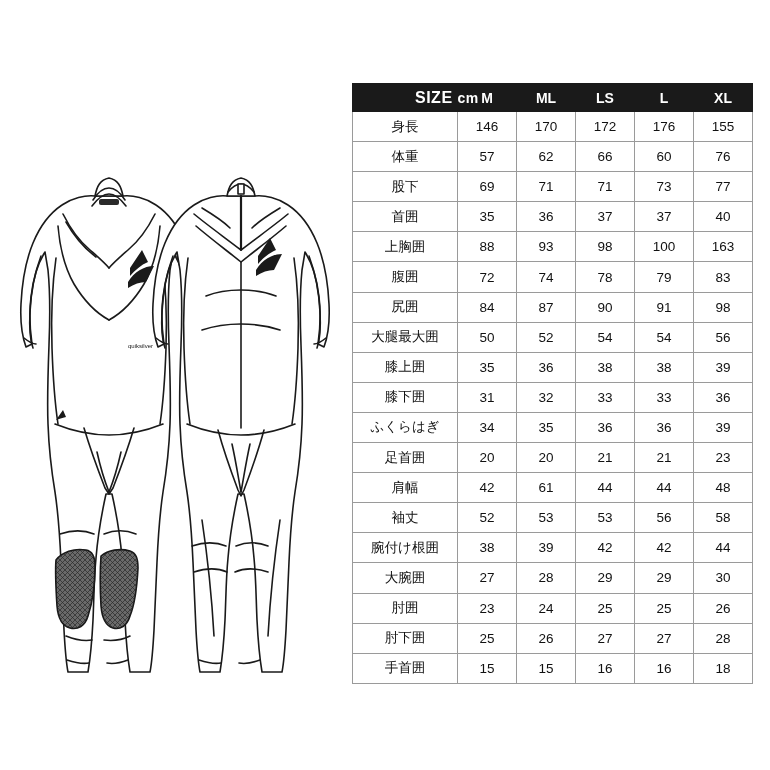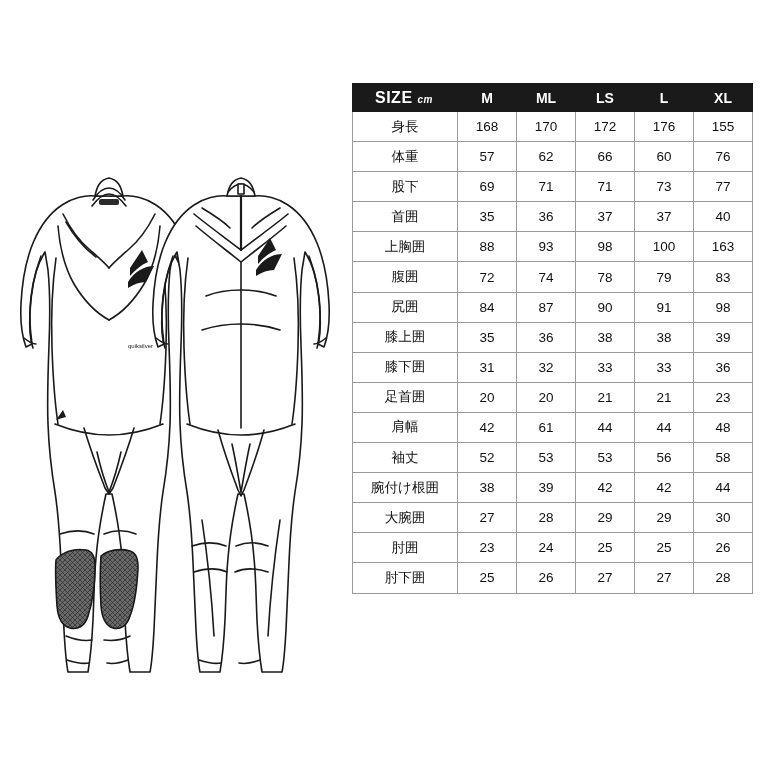--- a/index.html
+++ b/index.html
@@ -71,27 +71,27 @@
   }
   table.size-table thead th.label-head {
     text-align: left;
     padding-left: 22px;
     letter-spacing: 0.5px;
   }
   .size-word {
     font-size: 16px;
     font-weight: bold;
     letter-spacing: 0.5px;
+    margin-left: 40px;
   }
   .cm-word {
-    font-size: 10px;
+    font-size: 14px;
     font-weight: bold;
     margin-left: 5px;
     letter-spacing: 0.3px;
-    font-style: italic;
   }
   
   col.c-label { width: 105px; }
   col.c-val   { width: 59px; }
 
   td.row-label {
     text-align: right;
     padding-right: 12px;
     font-size: 13.5px;
     color: #111111;
@@ -324,21 +324,21 @@
           <th>M</th>
           <th>ML</th>
           <th>LS</th>
           <th>L</th>
           <th>XL</th>
         </tr>
       </thead>
       <tbody id="table-body">
           <tr>
             <td class="row-label">身長</td>
-            <td class="val">168</td>
+            <td class="val">146</td>
             <td class="val">170</td>
             <td class="val">172</td>
             <td class="val">176</td>
             <td class="val">155</td>
           </tr>
           <tr>
             <td class="row-label">体重</td>
             <td class="val">57</td>
             <td class="val">62</td>
             <td class="val">66</td>
@@ -379,36 +379,52 @@
           </tr>
           <tr>
             <td class="row-label">尻囲</td>
             <td class="val">84</td>
             <td class="val">87</td>
             <td class="val">90</td>
             <td class="val">91</td>
             <td class="val">98</td>
           </tr>
           <tr>
+            <td class="row-label">大腿最大囲</td>
+            <td class="val">50</td>
+            <td class="val">52</td>
+            <td class="val">54</td>
+            <td class="val">54</td>
+            <td class="val">56</td>
+          </tr>
+          <tr>
             <td class="row-label">膝上囲</td>
             <td class="val">35</td>
             <td class="val">36</td>
             <td class="val">38</td>
             <td class="val">38</td>
             <td class="val">39</td>
           </tr>
           <tr>
             <td class="row-label">膝下囲</td>
             <td class="val">31</td>
             <td class="val">32</td>
             <td class="val">33</td>
             <td class="val">33</td>
             <td class="val">36</td>
           </tr>
           <tr>
+            <td class="row-label">ふくらはぎ</td>
+            <td class="val">34</td>
+            <td class="val">35</td>
+            <td class="val">36</td>
+            <td class="val">36</td>
+            <td class="val">39</td>
+          </tr>
+          <tr>
             <td class="row-label">足首囲</td>
             <td class="val">20</td>
             <td class="val">20</td>
             <td class="val">21</td>
             <td class="val">21</td>
             <td class="val">23</td>
           </tr>
           <tr>
             <td class="row-label">肩幅</td>
             <td class="val">42</td>
@@ -450,17 +466,25 @@
             <td class="val">26</td>
           </tr>
           <tr>
             <td class="row-label">肘下囲</td>
             <td class="val">25</td>
             <td class="val">26</td>
             <td class="val">27</td>
             <td class="val">27</td>
             <td class="val">28</td>
           </tr>
+          <tr>
+            <td class="row-label">手首囲</td>
+            <td class="val">15</td>
+            <td class="val">15</td>
+            <td class="val">16</td>
+            <td class="val">16</td>
+            <td class="val">18</td>
+          </tr>
         </tbody>
     </table>
   </div>
 
 </div>
 
 </body></html>

